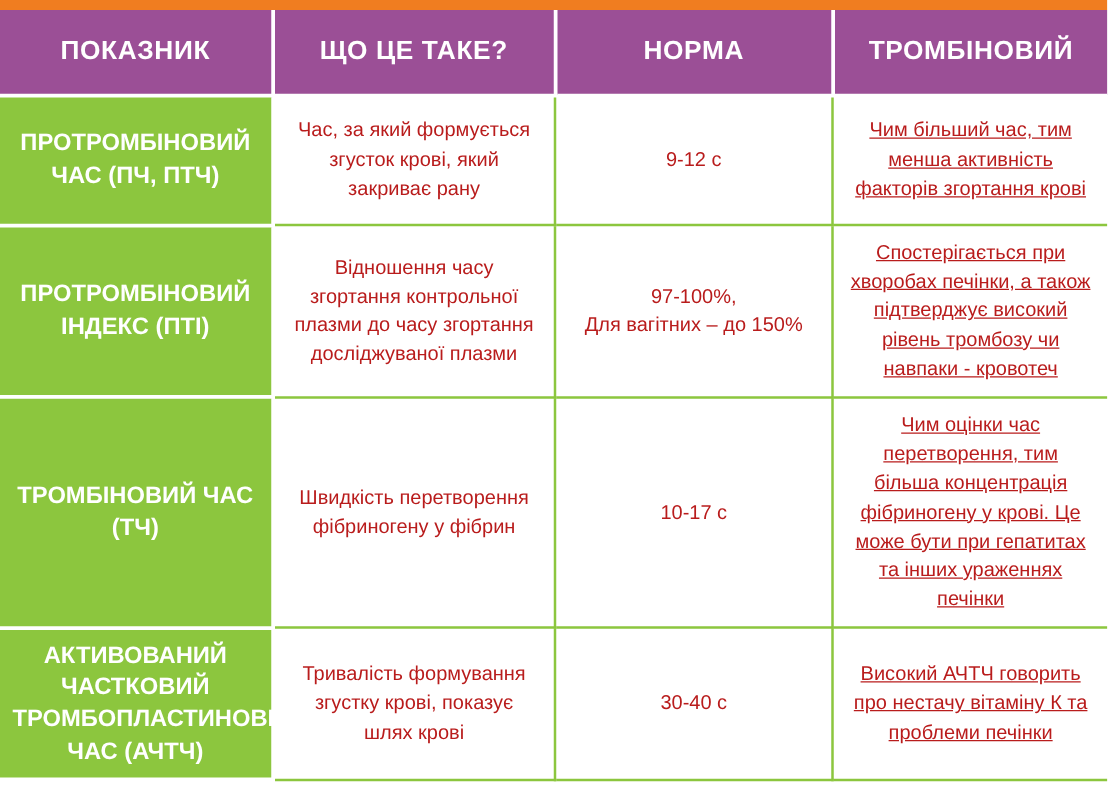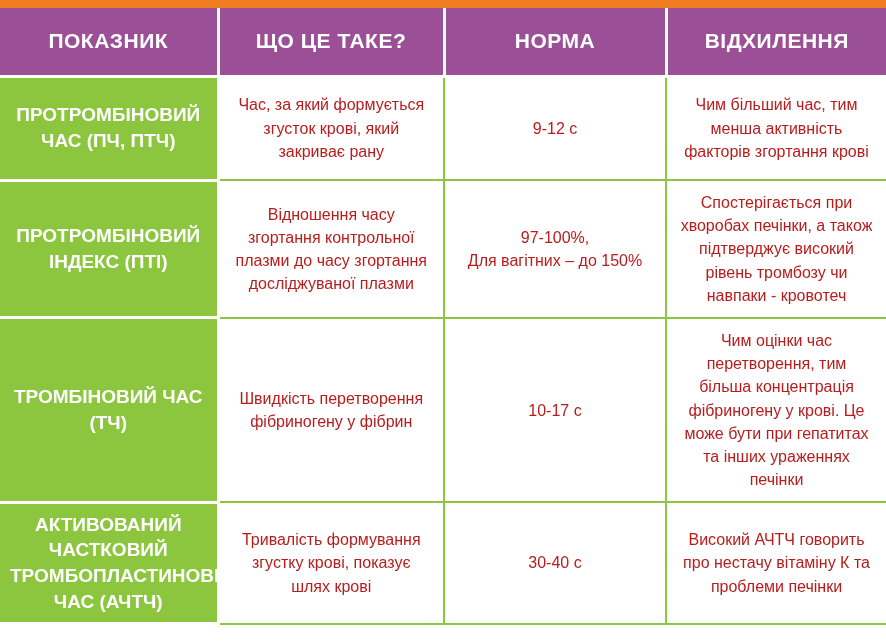--- a/index.html
+++ b/index.html
@@ -69,21 +69,21 @@
     background: #ffffff;
     color: #b91c1c;
     font-size: 16px;
     text-align: center;
     vertical-align: middle;
     border: 2px solid #8cc63e;
     padding: 10px 12px;
     line-height: 1.45;
     box-sizing: border-box;
   }
-  tbody tr td.text-cell:last-child { border-right: none; }
+  tbody tr td.text-cell:last-child { border-right: none; text-decoration: underline; }
   .row-pch td { height: 104px; }
   .row-pti td { height: 128px; }
   .row-mnv td { height: 110px; }
   .row-tch td { height: 140px; }
   .row-achtch td { height: 92px; }
 </style>
 </head>
 <body>
 
 <div id="page">
@@ -95,21 +95,21 @@
       <col class="c1">
         <col class="c2">
         <col class="c3">
         <col class="c4">
     </colgroup>
     <thead>
       <tr>
         <th>ПОКАЗНИК</th>
         <th>ЩО ЦЕ ТАКЕ?</th>
         <th>НОРМА</th>
-        <th>ВІДХИЛЕННЯ</th>
+        <th>ТРОМБІНОВИЙ</th>
       </tr>
     </thead>
     <tbody>
 
       <tr class="row-pch">
         <td class="name-cell">ПРОТРОМБІНОВИЙ ЧАС (ПЧ, ПТЧ)</td>
         <td class="text-cell">Час, за який формується згусток крові, який закриває рану</td>
         <td class="text-cell">9-12 с</td>
         <td class="text-cell">Чим більший час, тим менша активність факторів згортання крові</td>
       </tr>

